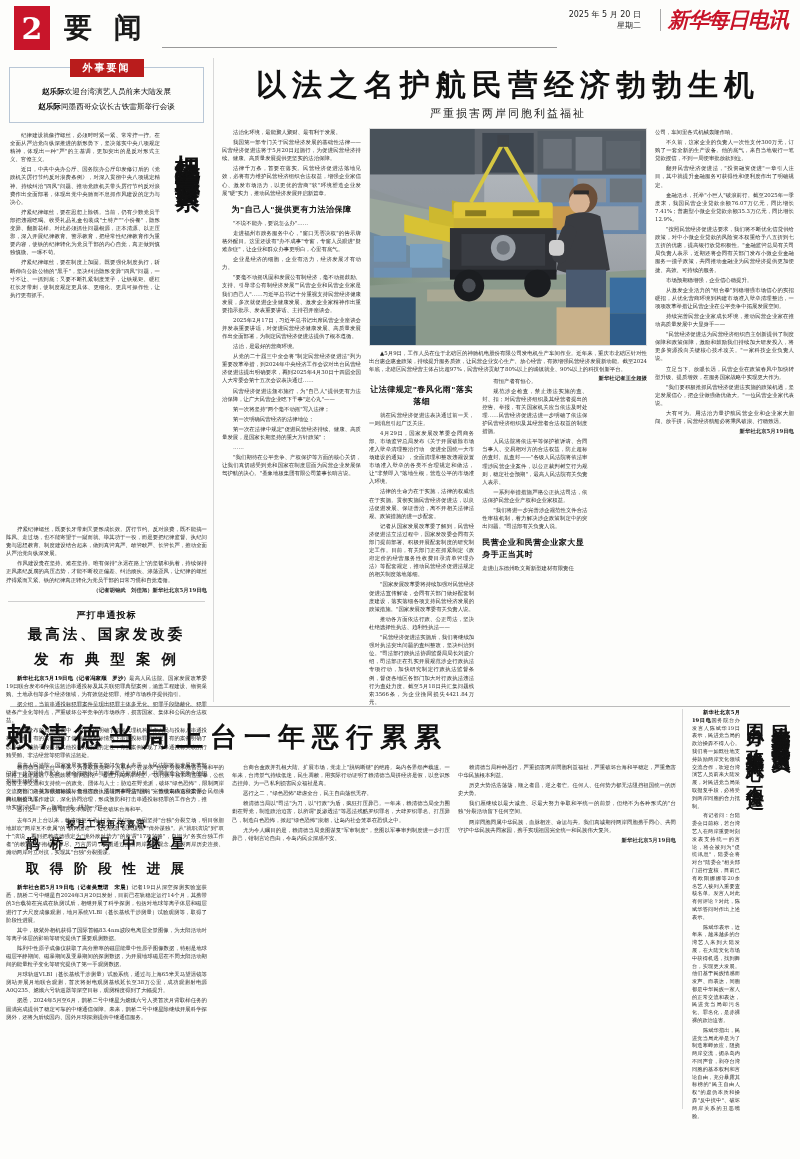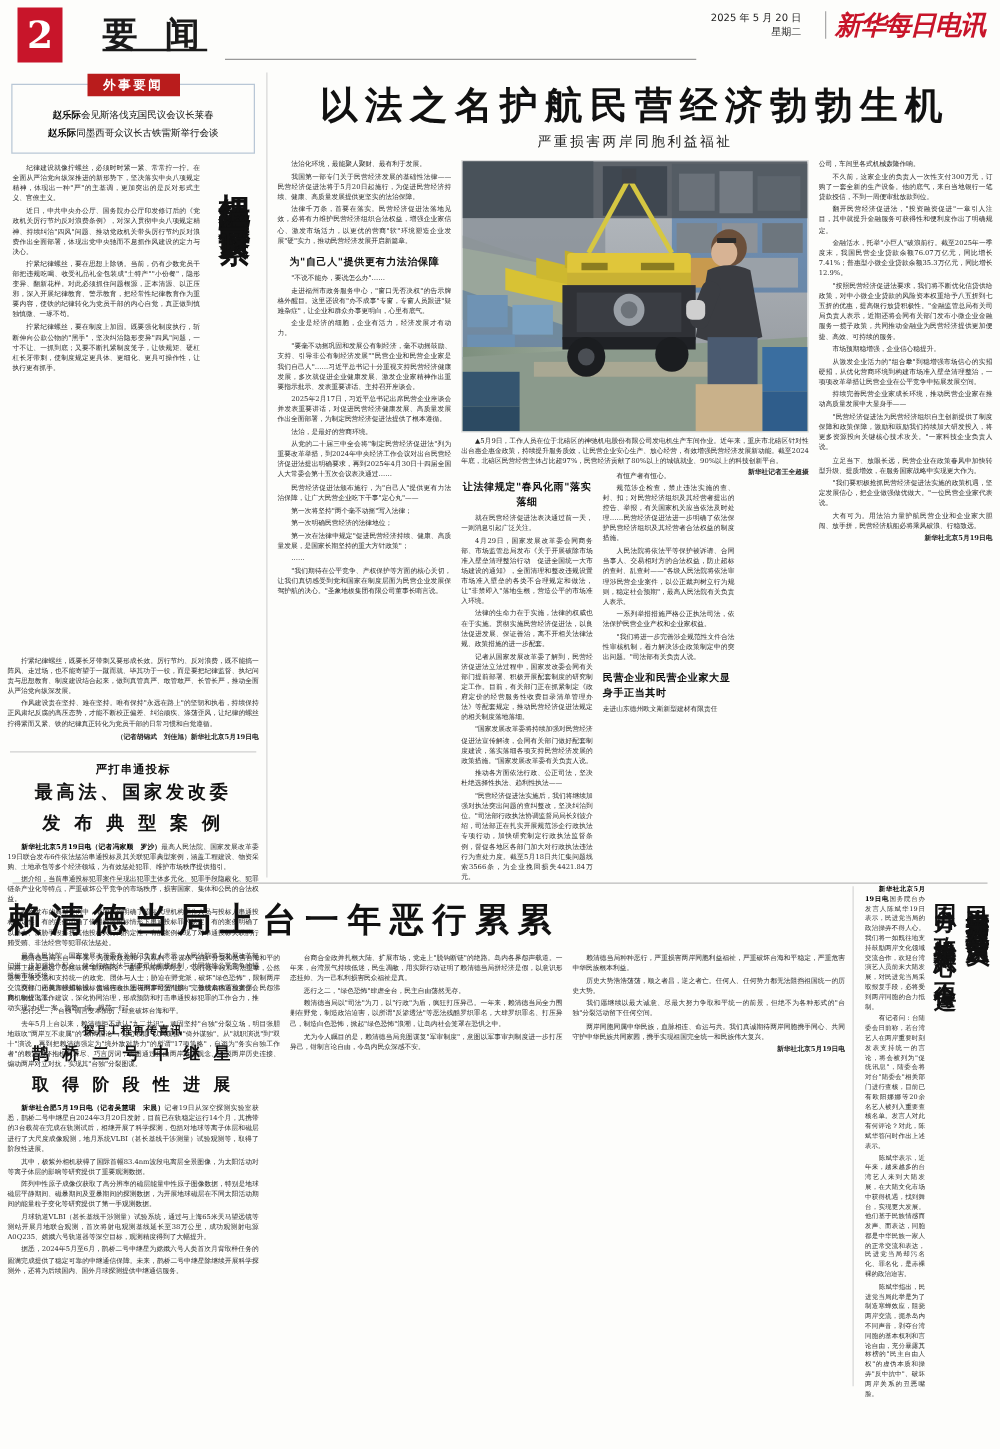--- a/index.html
+++ b/index.html
@@ -17,21 +17,21 @@
   .masthead{display:flex;align-items:flex-start;height:52px;padding-top:6px;position:relative;}
   .pagenum{
     width:36px;height:44px;background:#c8152a;color:#fff;
     font-family:"DejaVu Serif","Liberation Serif",serif;
     font-size:30px;font-weight:bold;display:flex;align-items:center;justify-content:center;
     margin-left:8px;flex:0 0 auto;
   }
   .section-title{
     font-family:"DejaVu Serif","Liberation Serif",serif;
     font-size:28px;font-weight:bold;letter-spacing:6px;
-    margin-left:32px;line-height:44px;color:#1a1a1a;text-decoration:underline;
+    margin-left:14px;line-height:44px;color:#1a1a1a;
   }
   .mast-rule{flex:1 1 auto;border-bottom:1px solid #999;margin:0 12px 10px 14px;align-self:flex-end;}
   .mast-right{display:flex;align-items:center;flex:0 0 auto;padding-right:6px;}
   .mast-date{font-size:8px;line-height:11px;text-align:right;color:#222;padding-right:19px;border-right:1px solid #aaa;}
   .mast-logo{
     color:#c8152a;font-family:"DejaVu Serif","Liberation Serif",serif;
     font-weight:bold;font-size:21px;letter-spacing:-1px;padding-left:7px;
     font-style:italic;
   }
 
@@ -154,21 +154,21 @@
     </div>
   </div>
 
   <div class="top-area">
 
     <div class="left-rail">
 
       <div class="foreign-box">
         <div class="foreign-tab">外事要闻</div>
         <div class="foreign-item">
-          <b>赵乐际</b><span>会见斯洛伐克国民议会议长莱春</span>
+          <b>赵乐际</b><span>欢迎台湾演艺人员前来大陆发展</span>
         </div>
         <div class="foreign-item">
           <b>赵乐际</b><span>同墨西哥众议长古铁雷斯举行会谈</span>
         </div>
       </div>
 
       <div class="vtitle-wrap">
         <div class="vtitle-col">
           <p class="body-text">纪律建设就像拧螺丝，必须时时紧一紧、常常拧一拧。在全面从严治党向纵深推进的新形势下，坚决落实中央八项规定精神，体现出一种"严"的主基调，更加突出的是反对形式主义、官僚主义。</p>
           <p class="body-text">近日，中共中央办公厅、国务院办公厅印发修订后的《党政机关厉行节约反对浪费条例》，对深入贯彻中央八项规定精神、持续纠治"四风"问题、推动党政机关带头厉行节约反对浪费作出全面部署，体现出党中央驰而不息抓作风建设的定力与决心。</p>

